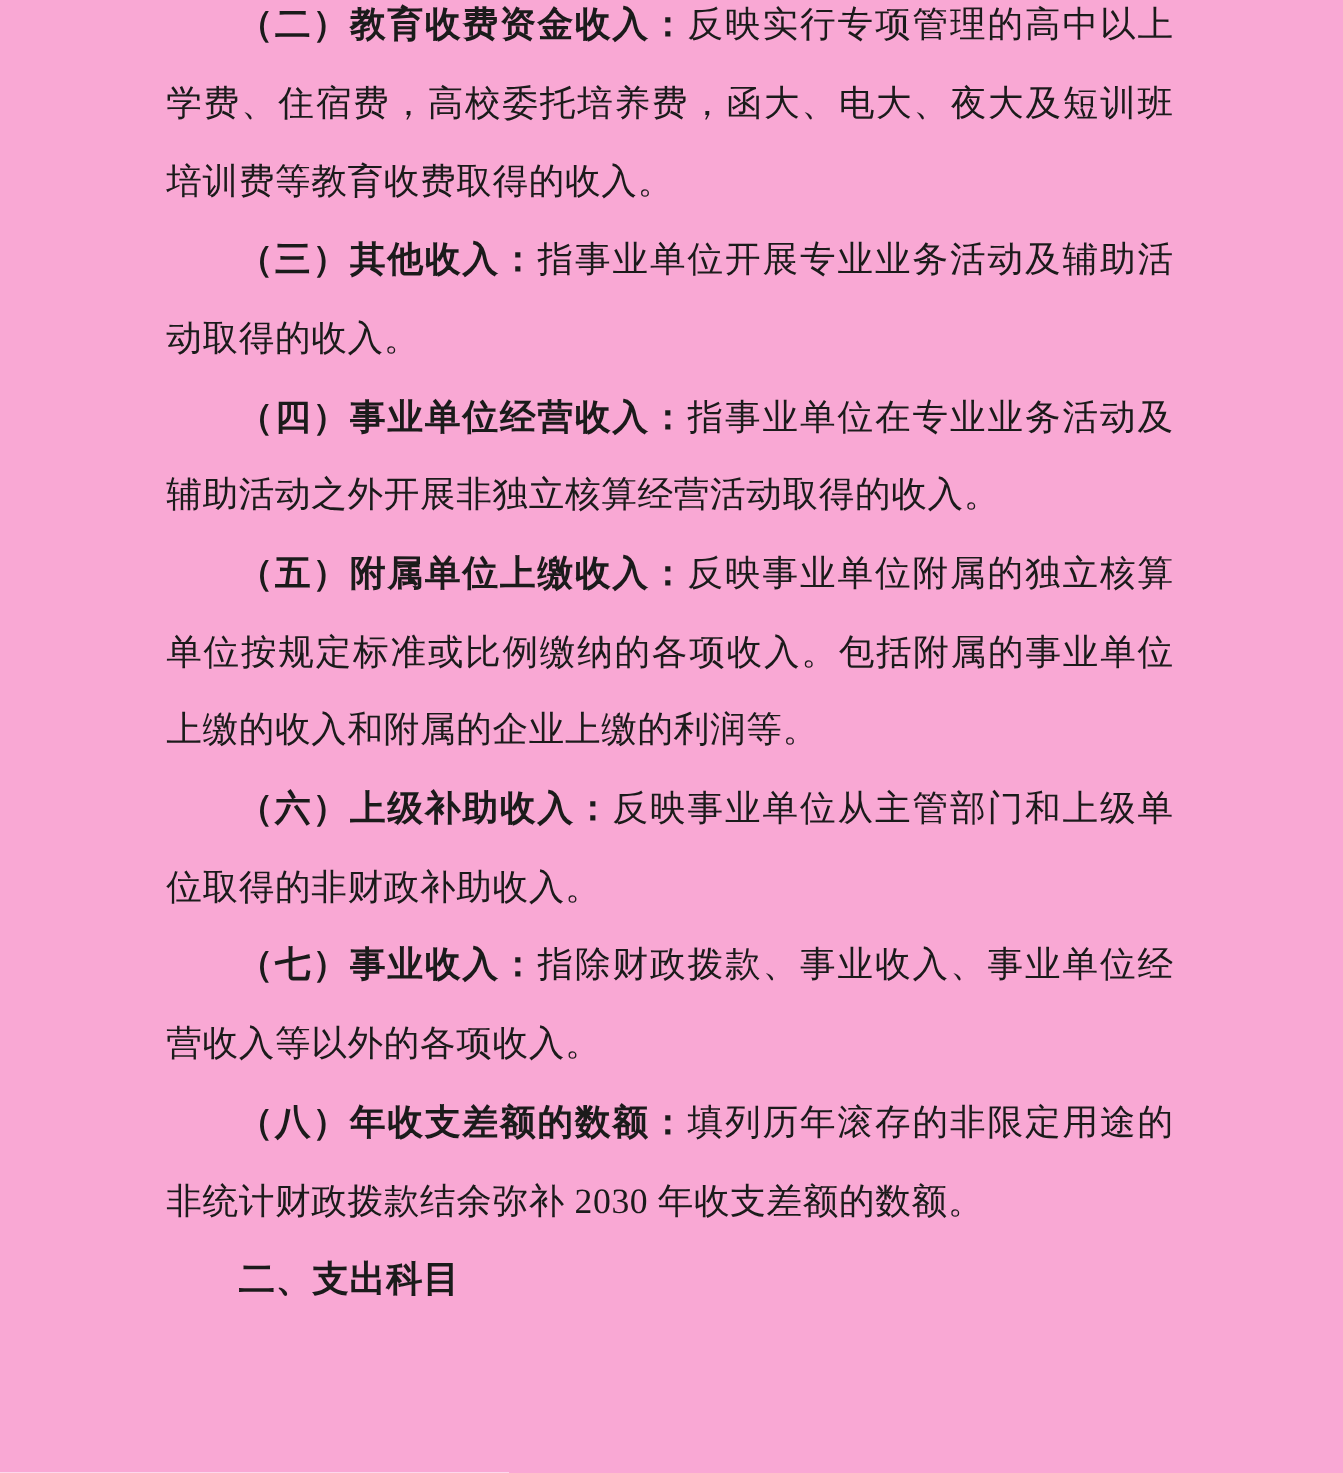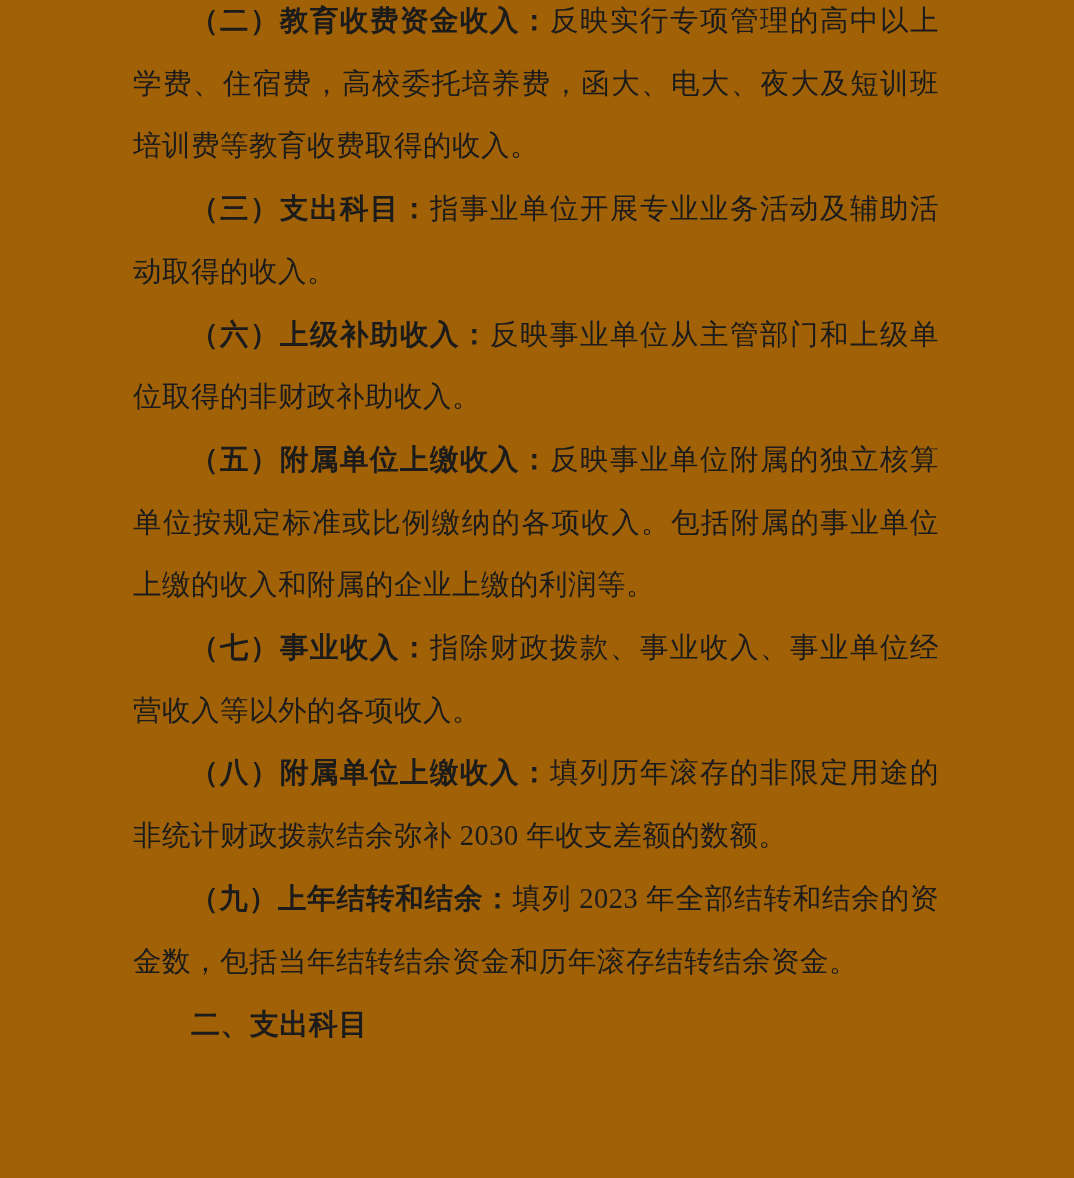--- a/index.html
+++ b/index.html
@@ -4,21 +4,21 @@
 <style>
   html, body {
     margin: 0;
     padding: 0;
     background: #ffffff;
   }
   .page {
     position: relative;
     width: 1074px;
     height: 1178px;
-    background: #a16207;
+    background: #f9a8d4;
     color: #1b1b1b;
     overflow: hidden;
   }
   .text-block {
     margin: -10px 0 0 133px;
     width: 806px;
     font-family: "Liberation Serif", "DejaVu Serif", serif;
     font-size: 28.5px;
     line-height: 62.7px;
     text-align: justify;
@@ -46,29 +46,29 @@
   }
 </style>
 </head>
 <body>
 
 <div class="page">
   <div class="text-block">
 
     <p class="para"><span class="head">（二）教育收费资金收入：</span><span>反映实行专项管理的高中以上学费、住宿费，高校委托培养费，函大、电大、夜大及短训班培训费等教育收费取得的收入。</span></p>
 
-    <p class="para"><span class="head">（三）支出科目：</span><span>指事业单位开展专业业务活动及辅助活动取得的收入。</span></p>
+    <p class="para"><span class="head">（三）其他收入：</span><span>指事业单位开展专业业务活动及辅助活动取得的收入。</span></p>
 
+    <p class="para"><span class="head">（四）事业单位经营收入：</span><span>指事业单位在专业业务活动及辅助活动之外开展非独立核算经营活动取得的收入。</span></p>
+
+    <p class="para"><span class="head">（五）附属单位上缴收入：</span><span>反映事业单位附属的独立核算单位按规定标准或比例缴纳的各项收入。包括附属的事业单位上缴的收入和附属的企业上缴的利润等。</span></p>
 
     <p class="para"><span class="head">（六）上级补助收入：</span><span>反映事业单位从主管部门和上级单位取得的非财政补助收入。</span></p>
 
-    <p class="para"><span class="head">（五）附属单位上缴收入：</span><span>反映事业单位附属的独立核算单位按规定标准或比例缴纳的各项收入。包括附属的事业单位上缴的收入和附属的企业上缴的利润等。</span></p>
-
     <p class="para"><span class="head">（七）事业收入：</span><span>指除财政拨款、事业收入、事业单位经营收入等以外的各项收入。</span></p>
 
-    <p class="para"><span class="head">（八）附属单位上缴收入：</span><span>填列历年滚存的非限定用途的非统计财政拨款结余弥补 2030 年收支差额的数额。</span></p>
+    <p class="para"><span class="head">（八）年收支差额的数额：</span><span>填列历年滚存的非限定用途的非统计财政拨款结余弥补 2030 年收支差额的数额。</span></p>
 
-    <p class="para"><span class="head">（九）上年结转和结余：</span><span>填列 2023 年全部结转和结余的资金数，包括当年结转结余资金和历年滚存结转结余资金。</span></p>
 
     <h2 class="section-heading">二、支出科目</h2>
 
   </div>
 </div>
 
 </body></html>

